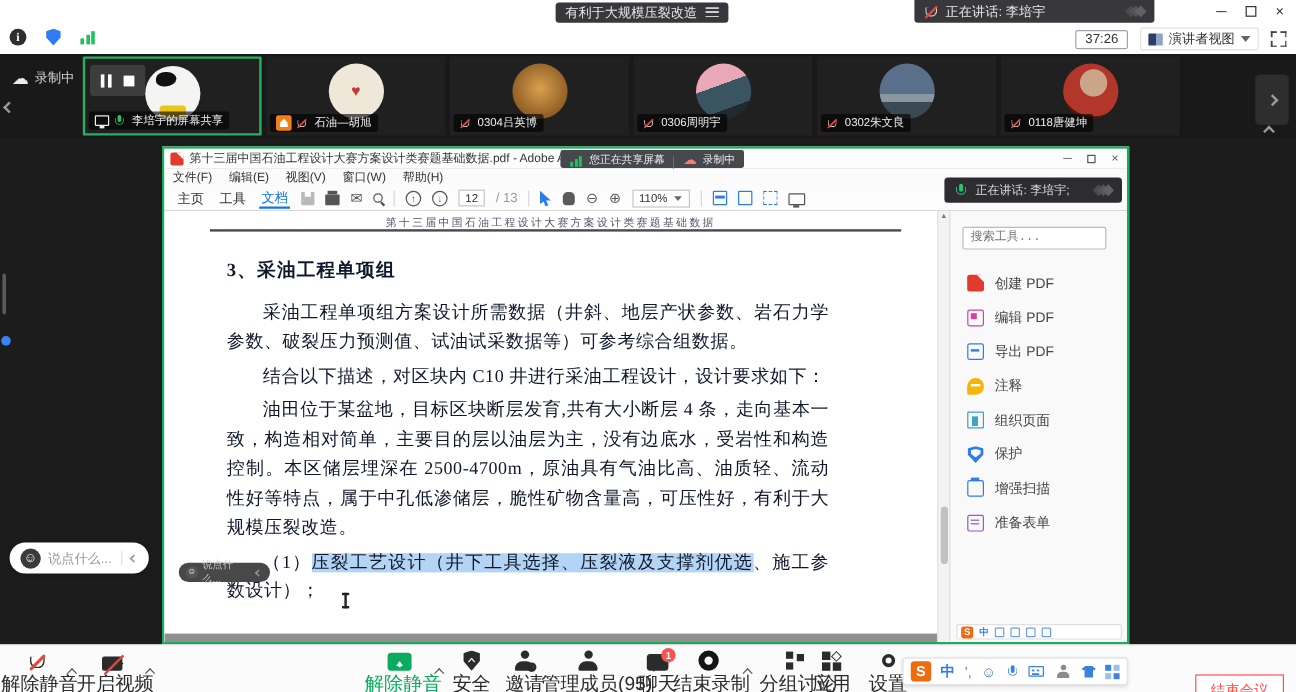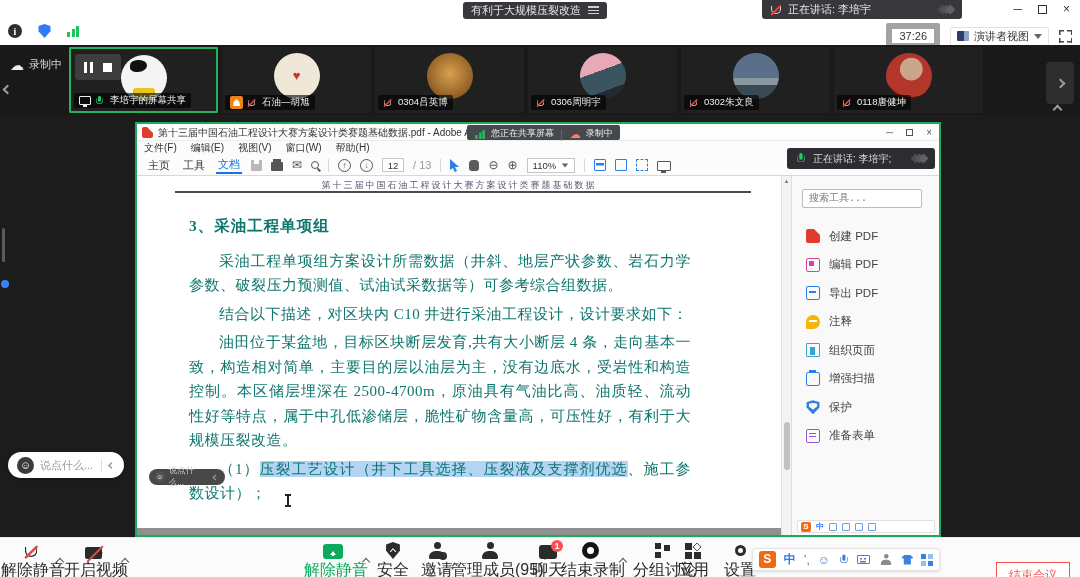--- a/index.html
+++ b/index.html
@@ -22,21 +22,21 @@
   .mic::after{content:"";position:absolute;left:1px;top:3px;width:8px;height:7px;border:1.3px solid currentColor;border-top:none;border-radius:0 0 6px 6px}
   .slashed{position:relative}
   .slashed::before{content:"";position:absolute;left:-1px;top:46%;width:130%;height:1.8px;background:#e8453c;transform:rotate(-45deg);z-index:2}
   .row2-left{position:absolute;left:8px;top:24px;display:flex;gap:16px;align-items:center}
   .info-ico{width:14px;height:14px;border-radius:50%;background:#2e2e2e;color:#fff;font-size:10px;font-weight:bold;display:flex;align-items:center;justify-content:center;font-family:"Liberation Serif",serif}
   .shield-blue{width:13px;height:14px;background:#2f7bf5;clip-path:polygon(50% 0,96% 14%,96% 52%,50% 100%,4% 52%,4% 14%)}
   .sig{display:inline-flex;align-items:flex-end;gap:1.5px}
   .sig i{width:3px;background:#21c15e;display:inline-block}
   .sig i:nth-child(1){height:5px}.sig i:nth-child(2){height:8px}.sig i:nth-child(3){height:11px}
   .row2-right{position:absolute;right:8px;top:23px;display:flex;gap:10px;align-items:center;color:#333;font-size:11px}
-  .timer-box{border:6px solid #a3a3a3;border-radius:2px;padding:1px 7px;background:#fff}
+  .timer-box{border:1px solid #a3a3a3;border-radius:2px;padding:1px 7px;background:#fff}
   .view-btn{display:flex;align-items:center;gap:5px;border:1px solid #e2e2e2;border-radius:2px;padding:1px 6px;background:#fff}
   .layout-ico{width:12px;height:10px;background:linear-gradient(90deg,#2c3e66 0 55%,#8fa3c8 55%);border-radius:1px}
   .carer-down{width:0;height:0;border-left:4px solid transparent;border-right:4px solid transparent;border-top:5px solid #666}
   .fs-ico{width:13px;height:13px;background:
     linear-gradient(#444 0 0) left top/5px 1.5px no-repeat,linear-gradient(#444 0 0) left top/1.5px 5px no-repeat,
     linear-gradient(#444 0 0) right top/5px 1.5px no-repeat,linear-gradient(#444 0 0) right top/1.5px 5px no-repeat,
     linear-gradient(#444 0 0) left bottom/5px 1.5px no-repeat,linear-gradient(#444 0 0) left bottom/1.5px 5px no-repeat,
     linear-gradient(#444 0 0) right bottom/5px 1.5px no-repeat,linear-gradient(#444 0 0) right bottom/1.5px 5px no-repeat}
   
   .strip{position:absolute;left:0;top:45px;width:1080px;height:70px;background:#191919}
@@ -101,21 +101,21 @@
   .tv-ico{width:14px;height:10px;border:1.4px solid #555;border-radius:1px;position:relative;margin-top:1px}
   .tv-ico::after{content:"";position:absolute;left:3px;bottom:-3px;width:5px;height:1.6px;background:#555}
   .cursor-svg{margin-top:1px}
   .hand-ico{width:10px;height:11px;background:#5a5a5a;border-radius:4px 4px 3px 3px}
   .speak-ovl{position:absolute;right:4px;top:24px;width:148px;height:21px;background:#2d2d31;border-radius:3px;color:#dedede;font-size:10px;display:flex;align-items:center;gap:7px;padding:0 8px}
   
   .aw-body{position:absolute;left:0;top:52px;right:0;bottom:0;display:flex}
   .doc{width:644px;background:#fff;position:relative;overflow:hidden}
   .run-head{position:absolute;left:0;right:0;top:3px;text-align:center;font-size:9px;color:#55556f;letter-spacing:2px;font-family:"Liberation Serif",serif}
   .run-rule{position:absolute;left:38px;right:30px;top:15px;border-top:2px solid #4a4a52}
-  .ptext{position:absolute;left:52px;top:32px;width:502px;font-family:"Liberation Serif",serif;font-size:15px;line-height:24.5px;color:#0f766e;text-align:justify;letter-spacing:.5px}
+  .ptext{position:absolute;left:52px;top:32px;width:502px;font-family:"Liberation Serif",serif;font-size:15px;line-height:24.5px;color:#0f172a;text-align:justify;letter-spacing:.5px}
   .ptext h3{font-size:15.5px;margin:6px 0 10px;letter-spacing:1px}
   .ptext p{text-indent:2em;margin-bottom:4px}
   .hl{background:#b3d4f5}
   .ibeam{position:absolute;left:150px;top:318px;width:1.6px;height:13px;background:#222}
   .ibeam::before,.ibeam::after{content:"";position:absolute;left:-2px;width:6px;height:1.6px;background:#222}
   .ibeam::after{bottom:0}
   .doc-shade{position:absolute;left:0;right:0;bottom:0;height:7px;background:#909090}
   .inner-chat{position:absolute;left:12px;top:293px;width:76px;height:16px;background:rgba(40,40,40,.85);border-radius:8px;display:flex;align-items:center;gap:4px;padding:0 6px;color:#c9c9c9;font-size:8.5px}
   .mini-face{width:10px;height:10px;border-radius:50%;background:#555;color:#fff;font-size:7px;line-height:10px;text-align:center}
   .doc-scroll{width:10px;background:#f3f3f3;border-left:1px solid #e2e2e2;position:relative}
@@ -414,26 +414,26 @@
           </div>
         <div class="tool-item">
             <span class="ti ti-comment"></span>
             <span>注释</span>
           </div>
         <div class="tool-item">
             <span class="ti ti-organize"></span>
             <span>组织页面</span>
           </div>
         <div class="tool-item">
+            <span class="ti ti-protect"></span>
+            <span>保护</span>
+          </div>
+        <div class="tool-item">
             <span class="ti ti-scan"></span>
             <span>增强扫描</span>
-          </div>
-        <div class="tool-item">
-            <span class="ti ti-protect"></span>
-            <span>保护</span>
           </div>
         <div class="tool-item">
             <span class="ti ti-form"></span>
             <span>准备表单</span>
           </div>
       </div>
       <div class="inner-ime">
         <span class="sgs">S</span>
         <span class="zh">中</span>
         <span class="mini-sq"></span>

